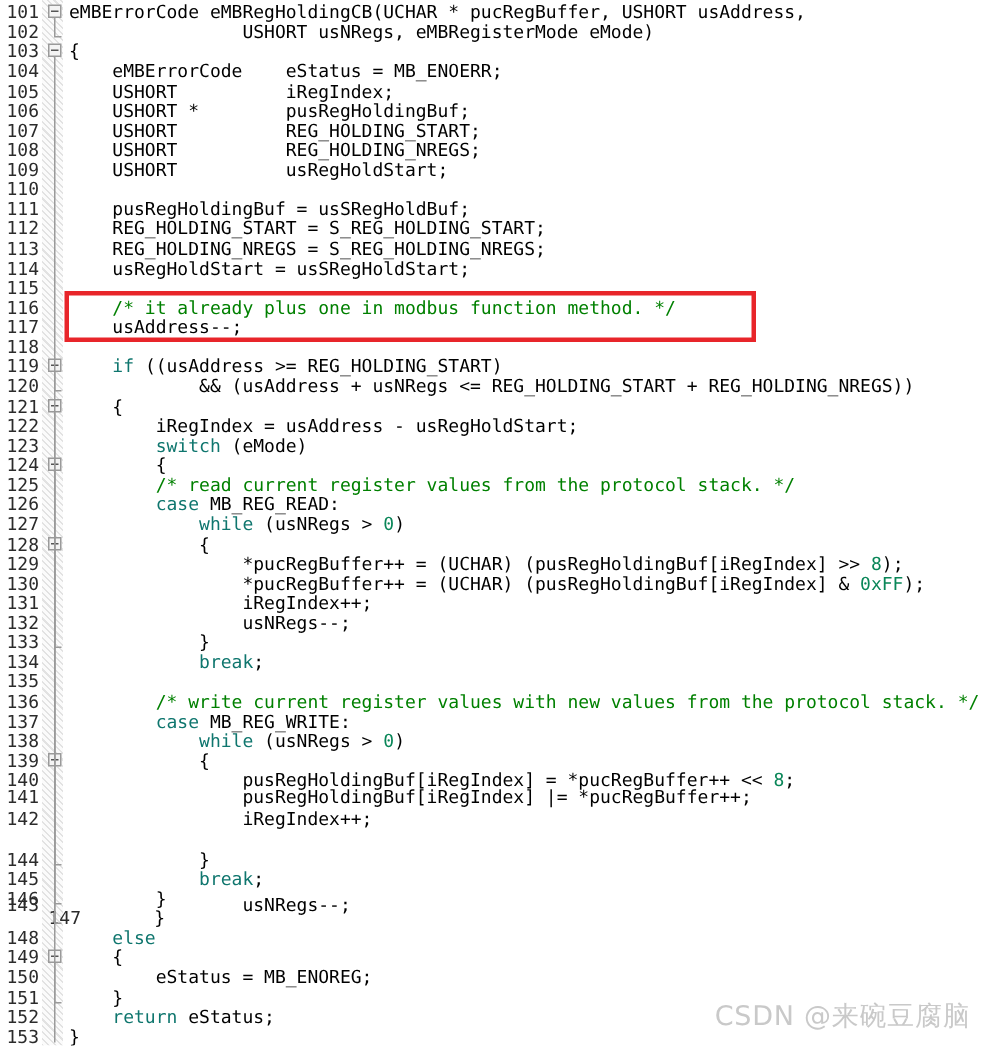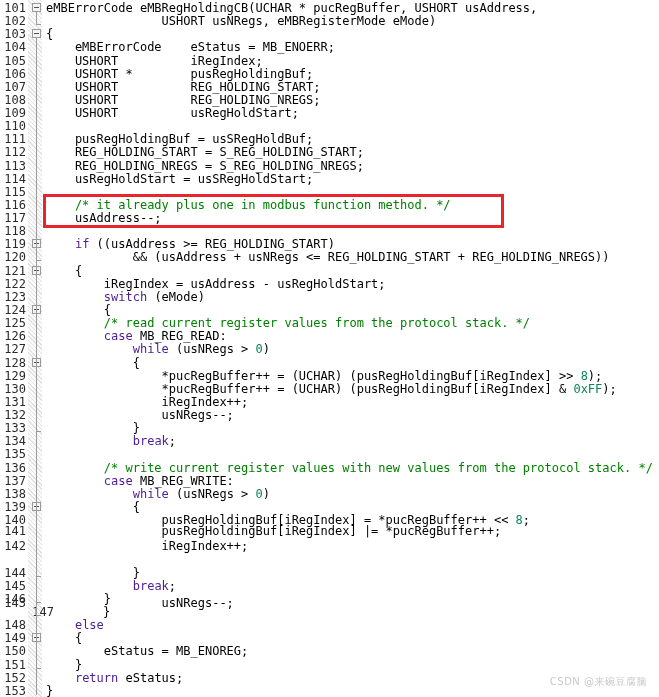--- a/index.html
+++ b/index.html
@@ -66,21 +66,21 @@
   }
   .code {
     position: absolute;
     left: 46px; top: 0;
     color: #000000;
     font-size: 12px;
     line-height: 14px;
     white-space: pre;
     font-family: "DejaVu Sans Mono", "Liberation Mono", monospace;
   }
-  .kw  { color: #4c1d95; }
+  .kw  { color: #0f766e; }
   .cmt { color: #008000; }
   .num { color: #098658; }
 
   
   .foldbox {
     position: absolute;
     left: 32px;
     width: 9px; height: 9px;
     box-sizing: border-box;
     border: 1px solid #9a9a9a;
@@ -119,21 +119,21 @@
     border: 3px solid #e8252a;
     pointer-events: none;
   }
 
   
   .watermark {
     position: absolute;
     right: 12px;
     bottom: 8px;
     color: #c9c9c9;
-    font-size: 10px;
+    font-size: 18px;
     font-family: "DejaVu Sans", "Liberation Sans", sans-serif;
     letter-spacing: 0.5px;
     white-space: nowrap;
     text-align: right;
   }
 </style>
 </head>
 <body>
 
 <div id="editor">

